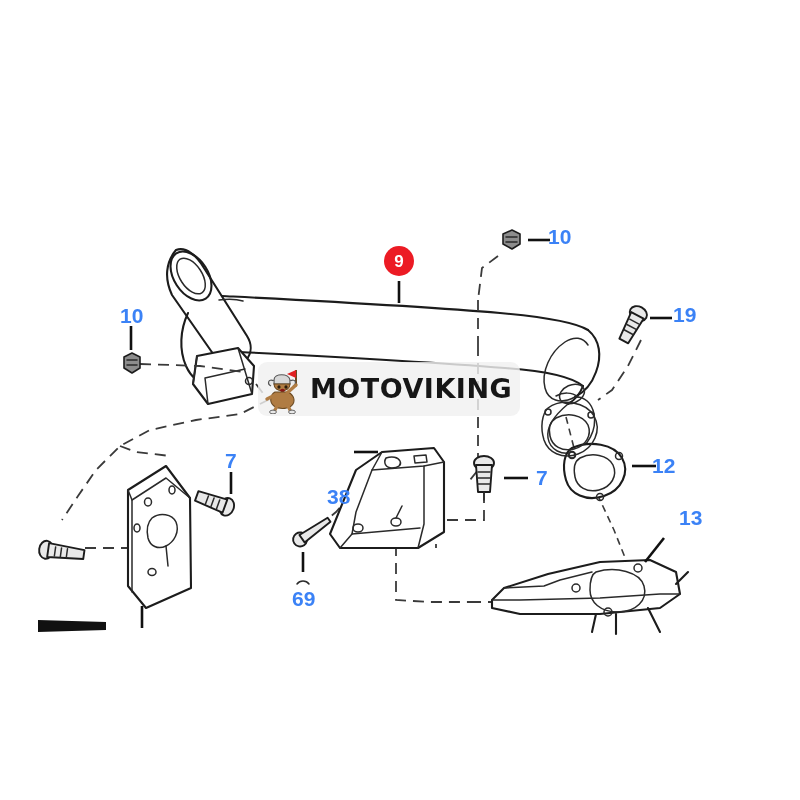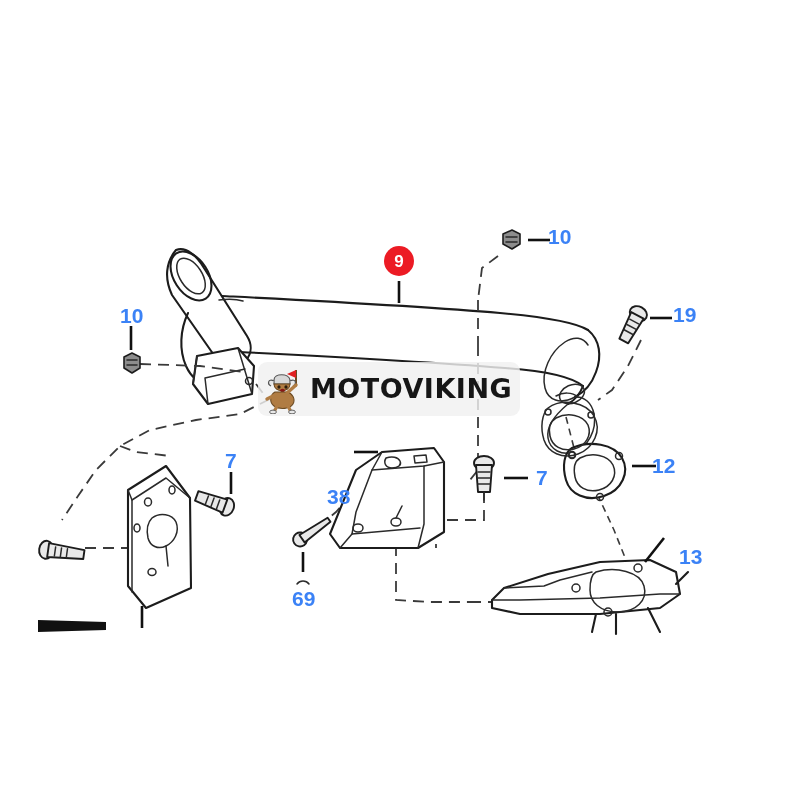--- a/index.html
+++ b/index.html
@@ -317,21 +317,21 @@
   <div class="callout-num" style="left:120px; top:305px;">10</div>
 
   <div class="callout-num" style="left:225px; top:450px;">7</div>
 
   <div class="callout-num" style="left:327px; top:441px;margin-top:45px;">38</div>
 
   <div class="callout-num" style="left:536px; top:467px;">7</div>
 
   <div class="callout-num" style="left:652px; top:455px;">12</div>
 
-  <div class="callout-num" style="left:679px; top:546px;text-align:center;">13</div>
+  <div class="callout-num" style="left:679px; top:507px;text-align:center;">13</div>
 
   <div class="callout-num" style="left:292px; top:588px;">69</div>
 
   <div id="watermark">
     <div class="wm-mascot">
       <svg viewBox="0 0 46 50" width="46" height="50">
 
         <path d="M34 6 L34 22" stroke="#6b4a22" stroke-width="2" fill="none"></path>
         <path d="M34 6 L25 10 L34 14 Z" fill="#e02020"></path>
 

